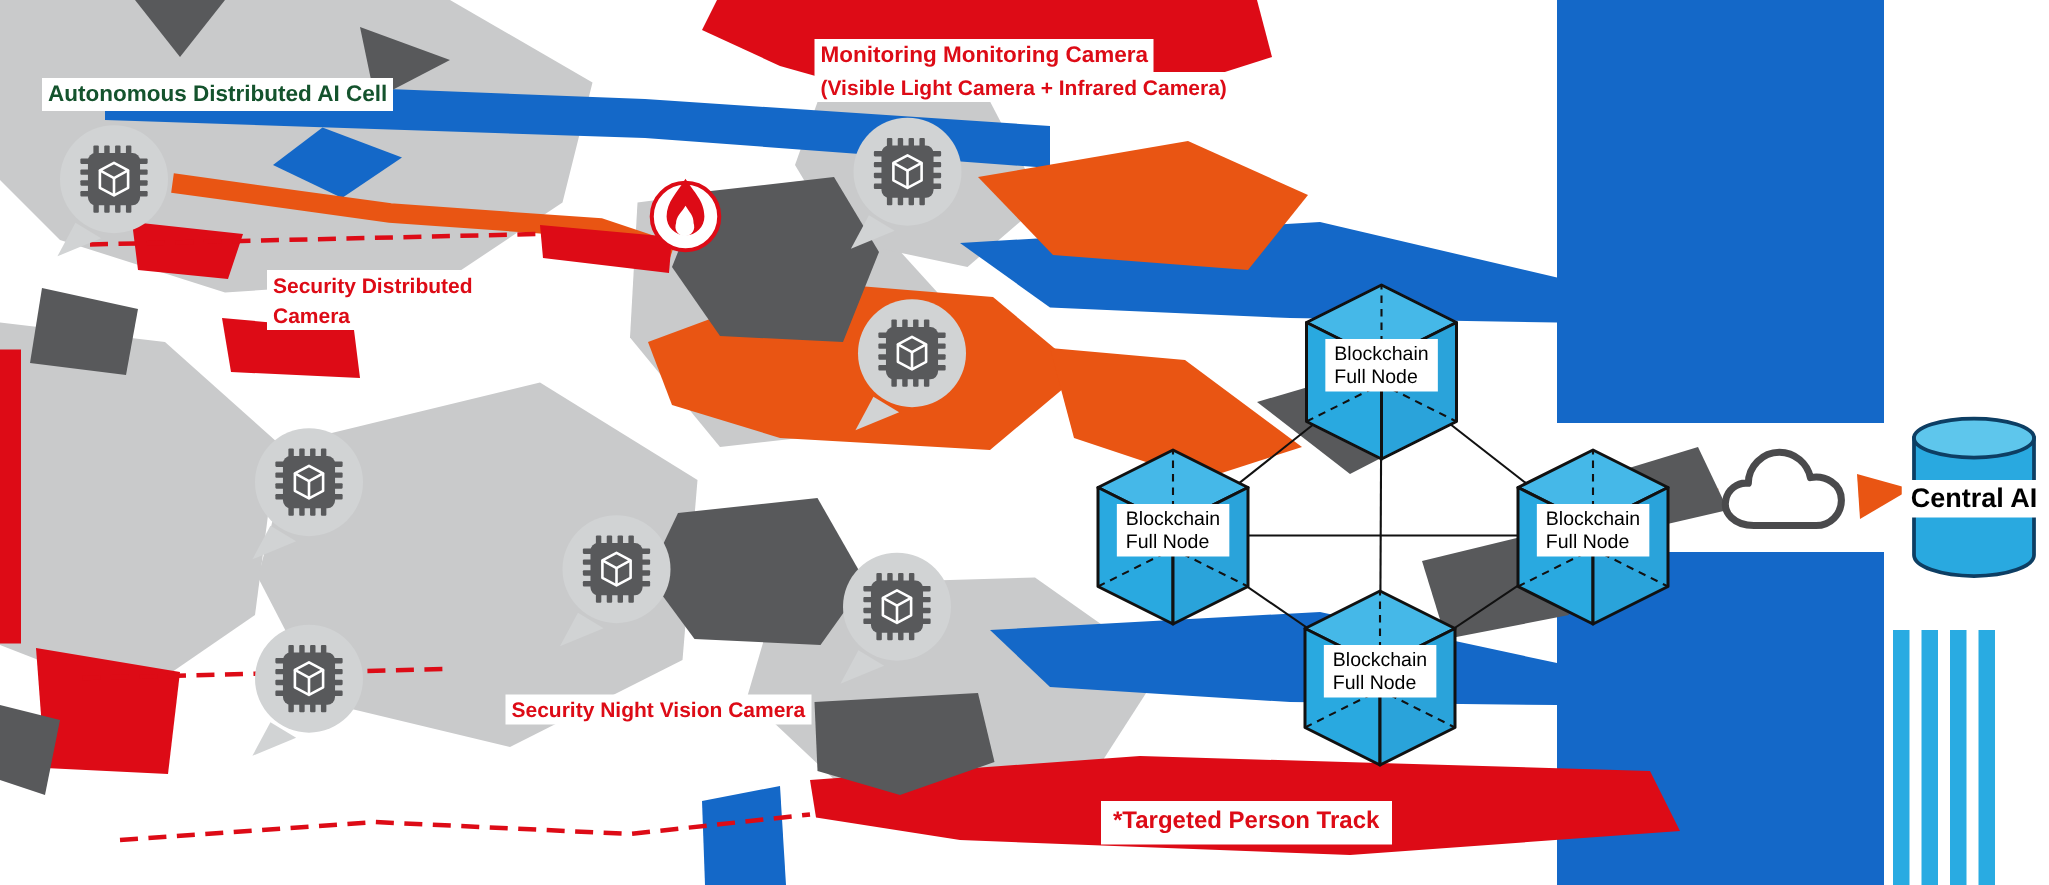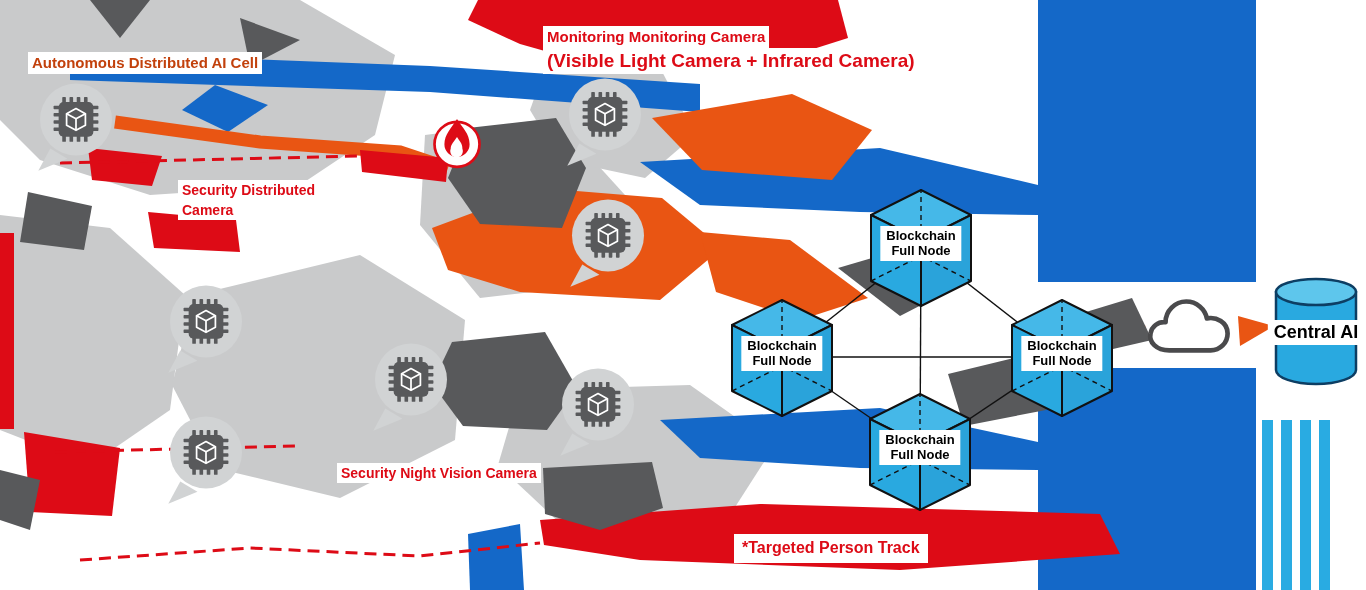--- a/index.html
+++ b/index.html
@@ -4,24 +4,24 @@
 <style>
   *{margin:0;padding:0;box-sizing:border-box}
   html,body{background:#ffffff}
   #stage{position:relative;width:1366px;height:590px;background:#ffffff;overflow:hidden;
          font-family:"Liberation Sans",sans-serif}
   #bg{position:absolute;left:0;top:0;width:1366px;height:590px}
   .bubble{position:absolute;width:86px;height:96px}
   .cube{position:absolute;width:104px;height:122px}
   .cube svg{position:absolute;left:0;top:0;width:104px;height:122px}
   .cube-label{position:absolute;left:52px;top:38px;transform:translateX(-50%);
-              background:#ffffff;padding:2px 6px;text-align:center;font-size:13px;
-              font-weight:bold;color:#000;line-height:1.18;white-space:nowrap}
+              background:#ffffff;padding:2px 6px;font-size:13px;
+              font-weight:normal;color:#000;line-height:1.18;white-space:nowrap}
   .cube-label span{display:block}
-  .lbl{position:absolute;font-weight:bold;white-space:nowrap;line-height:1.3;color:#c2410c}
+  .lbl{position:absolute;font-weight:bold;white-space:nowrap;line-height:1.3;color:#14532d}
   .lbl.red{color:#dd0b16}
   .lbl .bgw{background:#ffffff;display:inline-block;padding:1px 4px}
   .lbl .line{display:block}
   #flame-icon{position:absolute;left:430px;top:106px;width:54px;height:64px}
   #cloud-icon{position:absolute;left:1143px;top:292px;width:94px;height:66px}
   #central-ai{position:absolute;left:1272px;top:276px;width:88px;height:112px}
   #central-ai svg{position:absolute;left:0;top:0;width:88px;height:112px}
   #central-ai .cyl-label{position:absolute;left:44px;top:44px;transform:translateX(-50%);
         background:#ffffff;padding:2px 6px;font-size:18px;font-weight:bold;color:#000;white-space:nowrap}
 </style>
@@ -224,21 +224,21 @@
     </svg>
     <div class="cyl-label">Central AI</div>
   </div>
 
   <div class="lbl" style="left:28px;top:52px;font-size:15px">
     <span class="bgw">Autonomous Distributed AI Cell</span>
   </div>
 
   <div class="lbl red" style="left:543px;top:26px;font-size:15px">
     <span class="line"><span class="bgw">Monitoring Monitoring Camera</span></span>
-    <span class="line" style="font-size:19px"><span class="bgw">(Visible Light Camera + Infrared Camera)</span></span>
+    <span class="line" style="font-size:14px"><span class="bgw">(Visible Light Camera + Infrared Camera)</span></span>
   </div>
 
   <div class="lbl red" style="left:178px;top:180px;font-size:14px">
     <span class="line"><span class="bgw">Security Distributed</span></span>
     <span class="line"><span class="bgw">Camera</span></span>
   </div>
 
   <div class="lbl red" style="left:337px;top:463px;font-size:14px">
     <span class="bgw">Security Night Vision Camera</span>
   </div>

